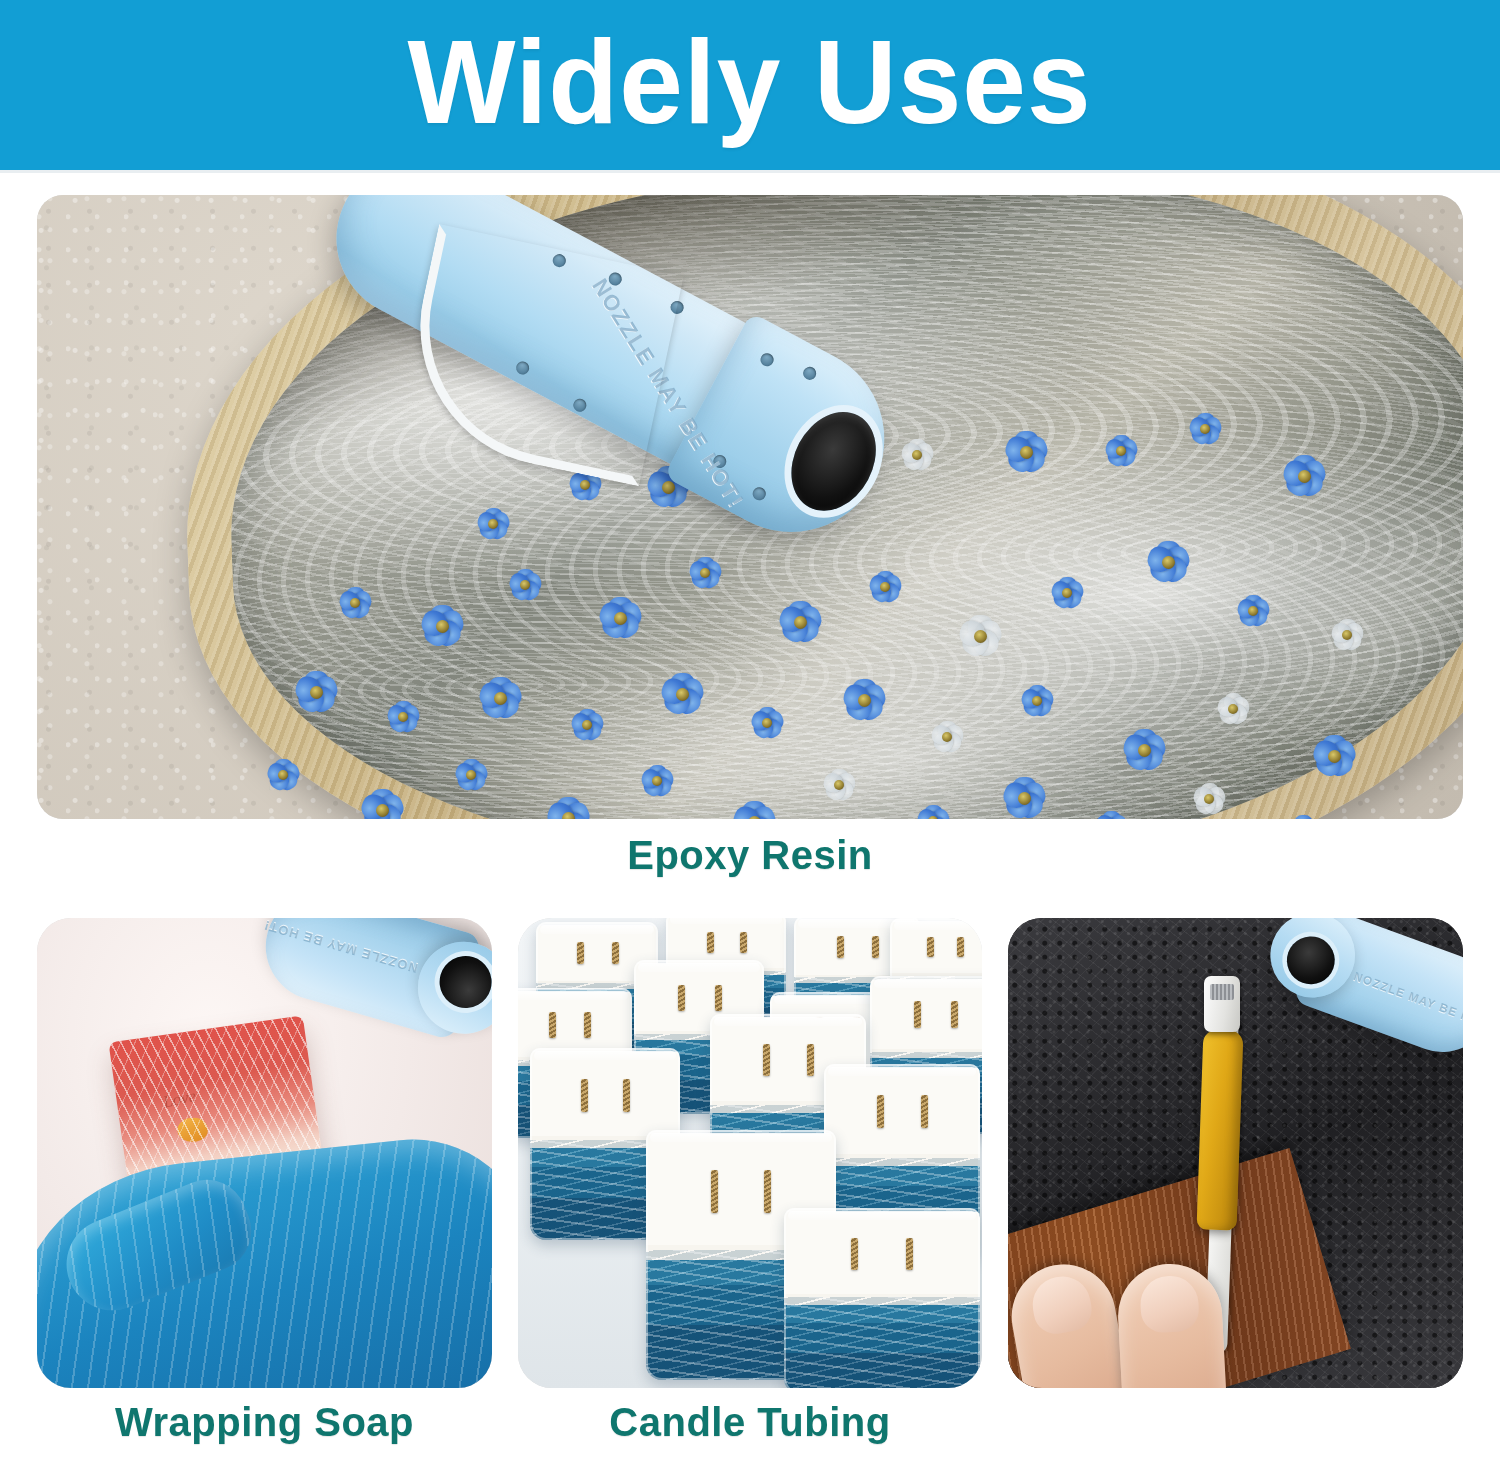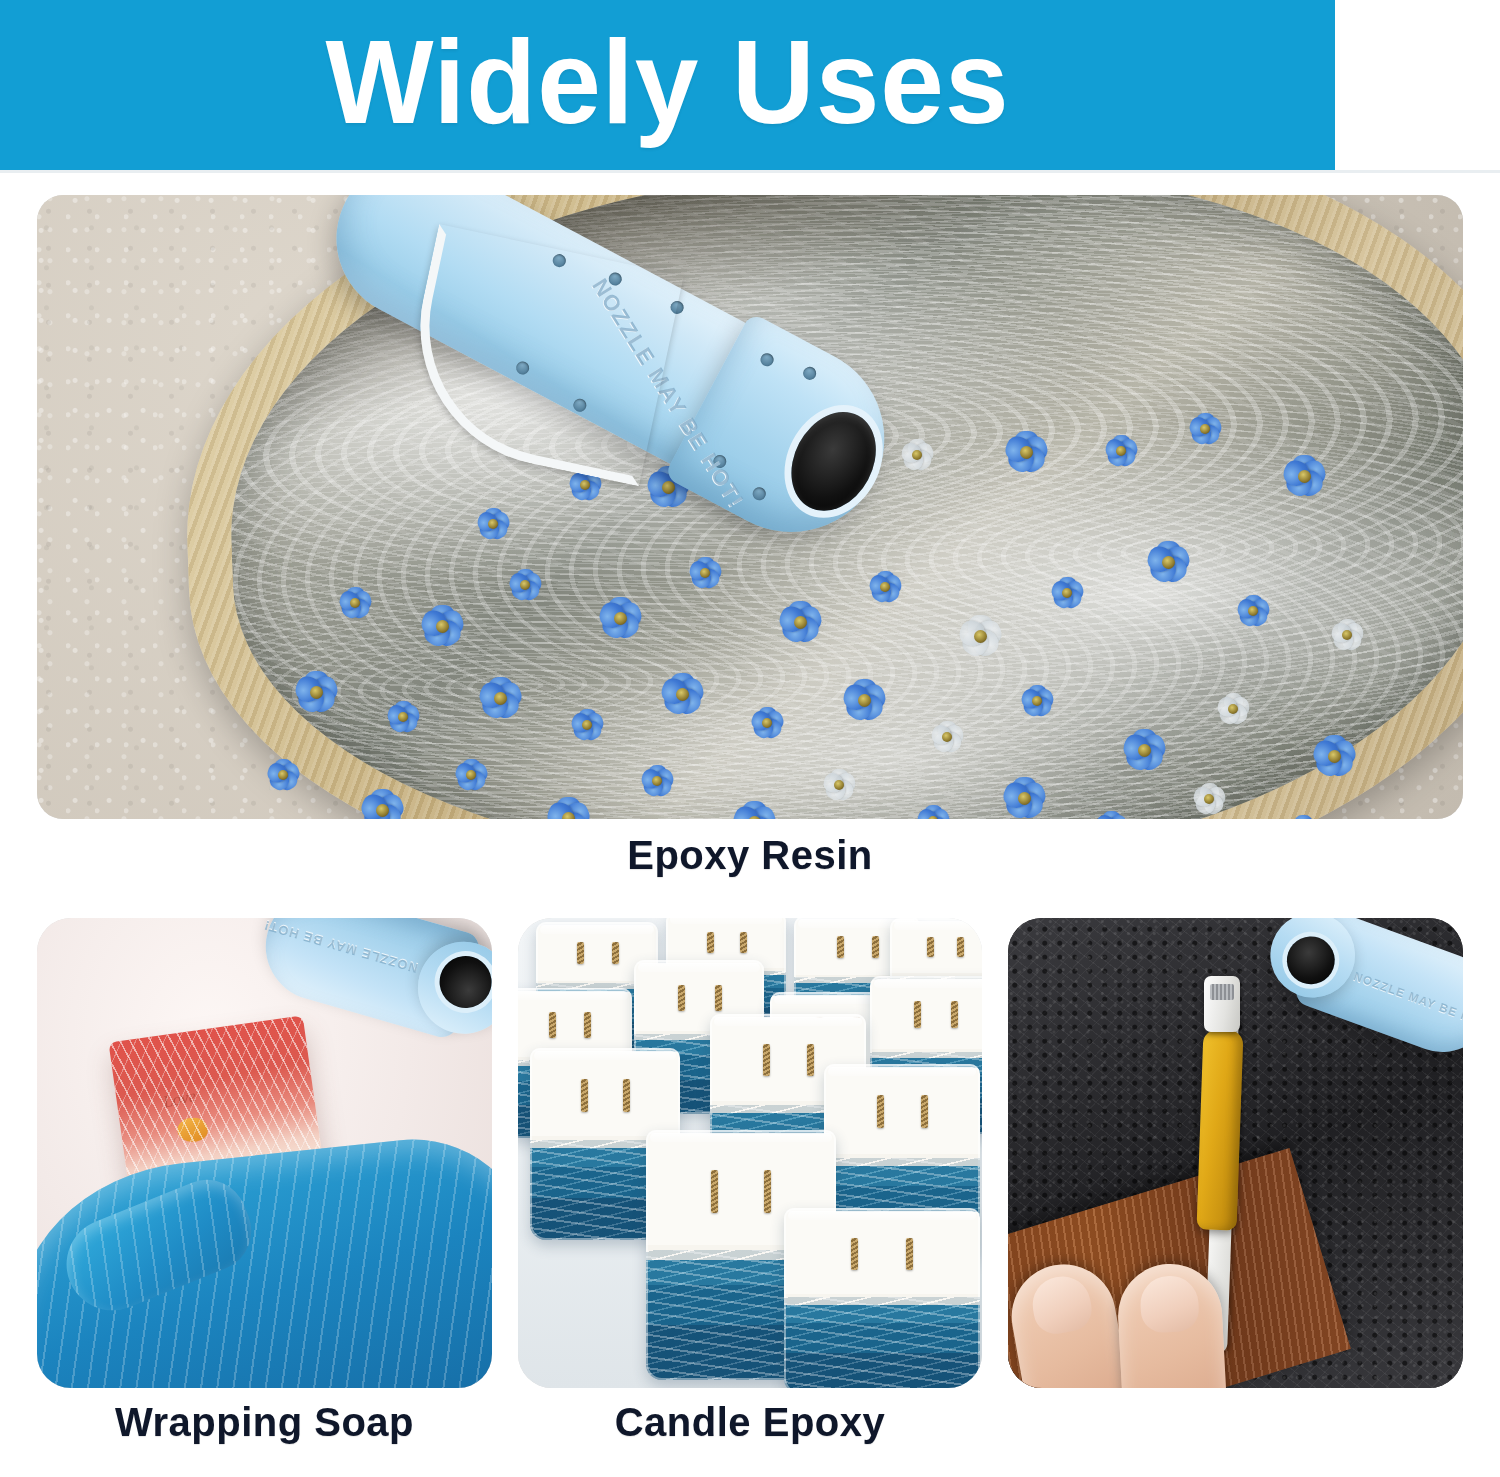--- a/index.html
+++ b/index.html
@@ -16,21 +16,21 @@
     position: relative;
     width: 1500px;
     height: 1477px;
     background: #ffffff;
   }
 
   
   .banner {
     position: absolute;
     left: 0; top: 0;
-    width: 1335px;
+    width: 1500px;
     height: 170px;
     background: #129ED4;
     display: flex;
     align-items: center;
     justify-content: center;
   }
   .banner-title {
     color: #ffffff;
     font-size: 118px;
     font-weight: bold;
@@ -211,21 +211,21 @@
     border-right-color: transparent;
     border-radius: 0 0 0 140px;
     transform: rotate(-16deg);
     box-shadow: 0 3px 7px rgba(0,0,0,.22);
   }
 
   
   .caption {
     position: absolute;
     text-align: center;
-    color: #0f172a;
+    color: #0f766e;
     font-weight: bold;
     letter-spacing: 0.5px;
     text-shadow: 0 1px 1px rgba(0,0,0,.10);
     white-space: nowrap;
   }
   .caption-hero {
     left: 0; top: 833px; width: 1500px;
     font-size: 40px;
   }
   .caption-row {
@@ -968,21 +968,21 @@
         </div>
         <div class="candle" style="left: 266px; top: 290px; width: 196px; height: 186px;">
           <div class="rim"></div>
           <div class="wave"></div>
           <div class="wick" style="left: 67px; top: 30px; height: 32px;"></div>
           <div class="wick" style="left: 122px; top: 30px; height: 32px;"></div>
         </div>
       </div>
   </div>
 
-  <div class="caption caption-row cap2">Candle Epoxy</div>
+  <div class="caption caption-row cap2">Candle Tubing</div>
 
   <div class="panel panel-sm p3">
     <div class="leather"></div>
     <div class="wood"></div>
 
     <div class="cable"></div>
     <div class="tubing"></div>
     <div class="connector"></div>
 
     <div class="finger" style="left:10px;  transform: rotate(-10deg);">

